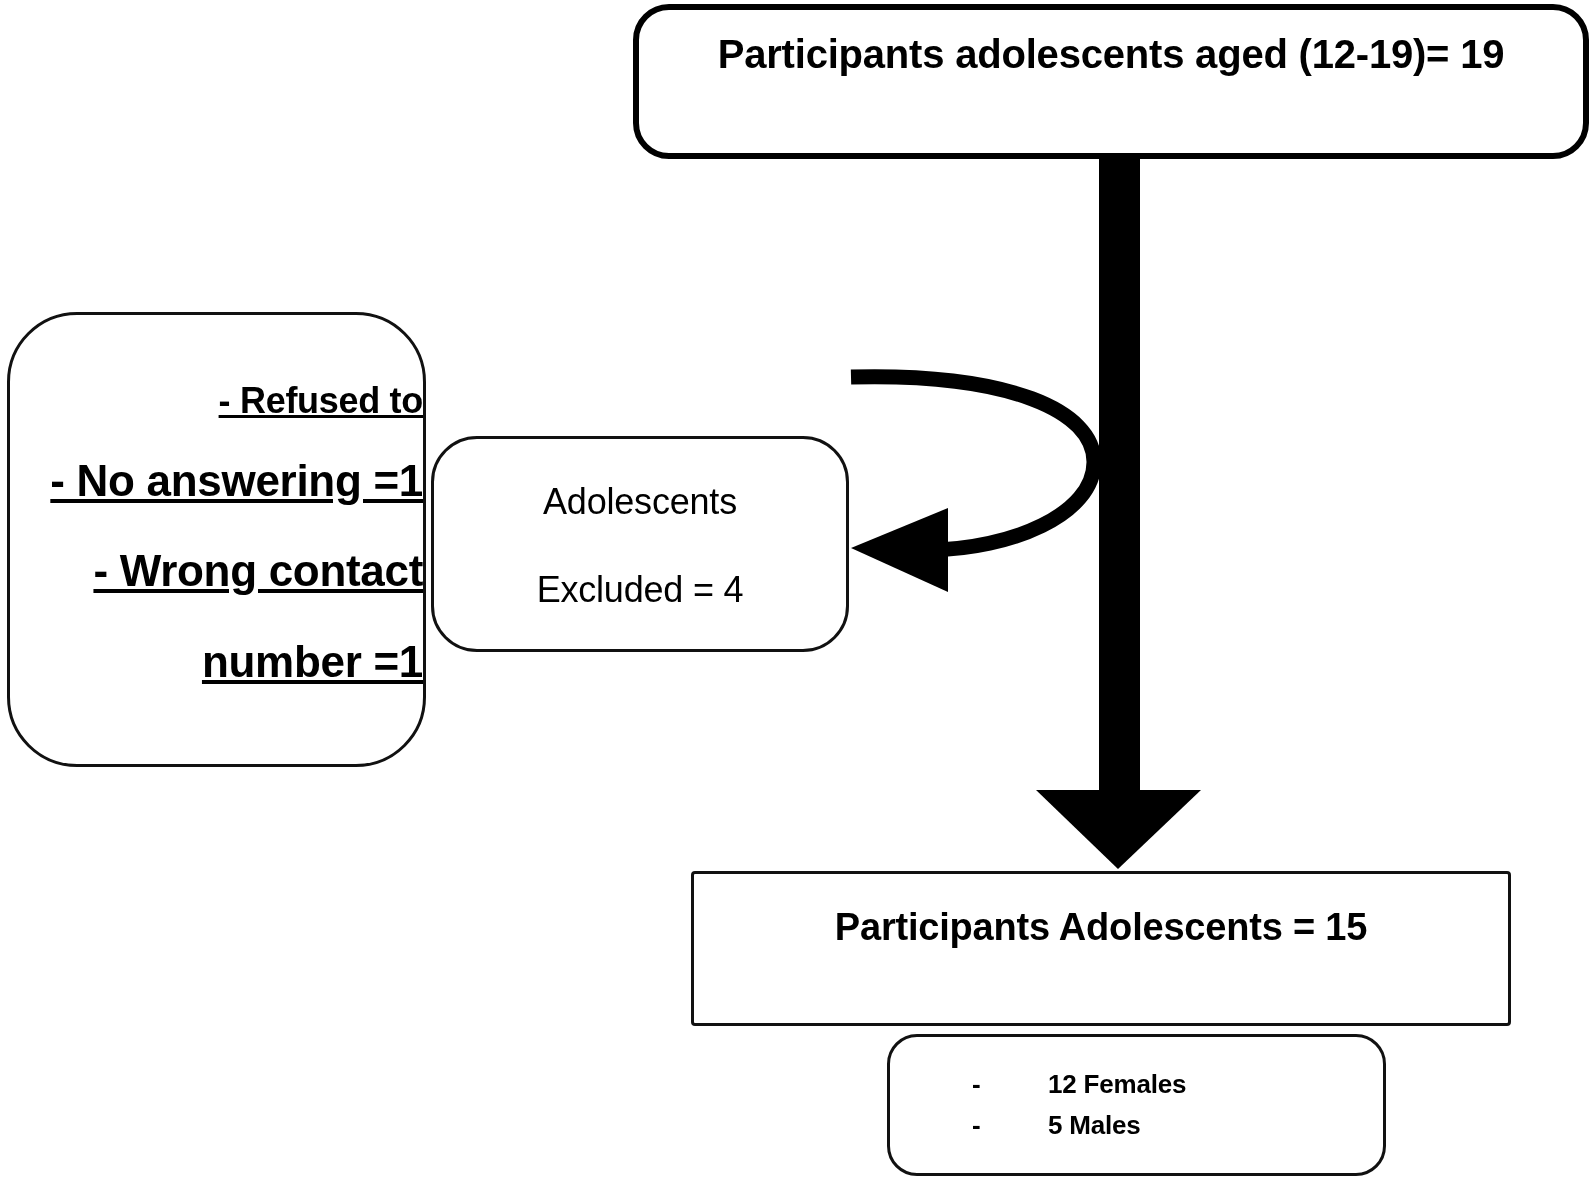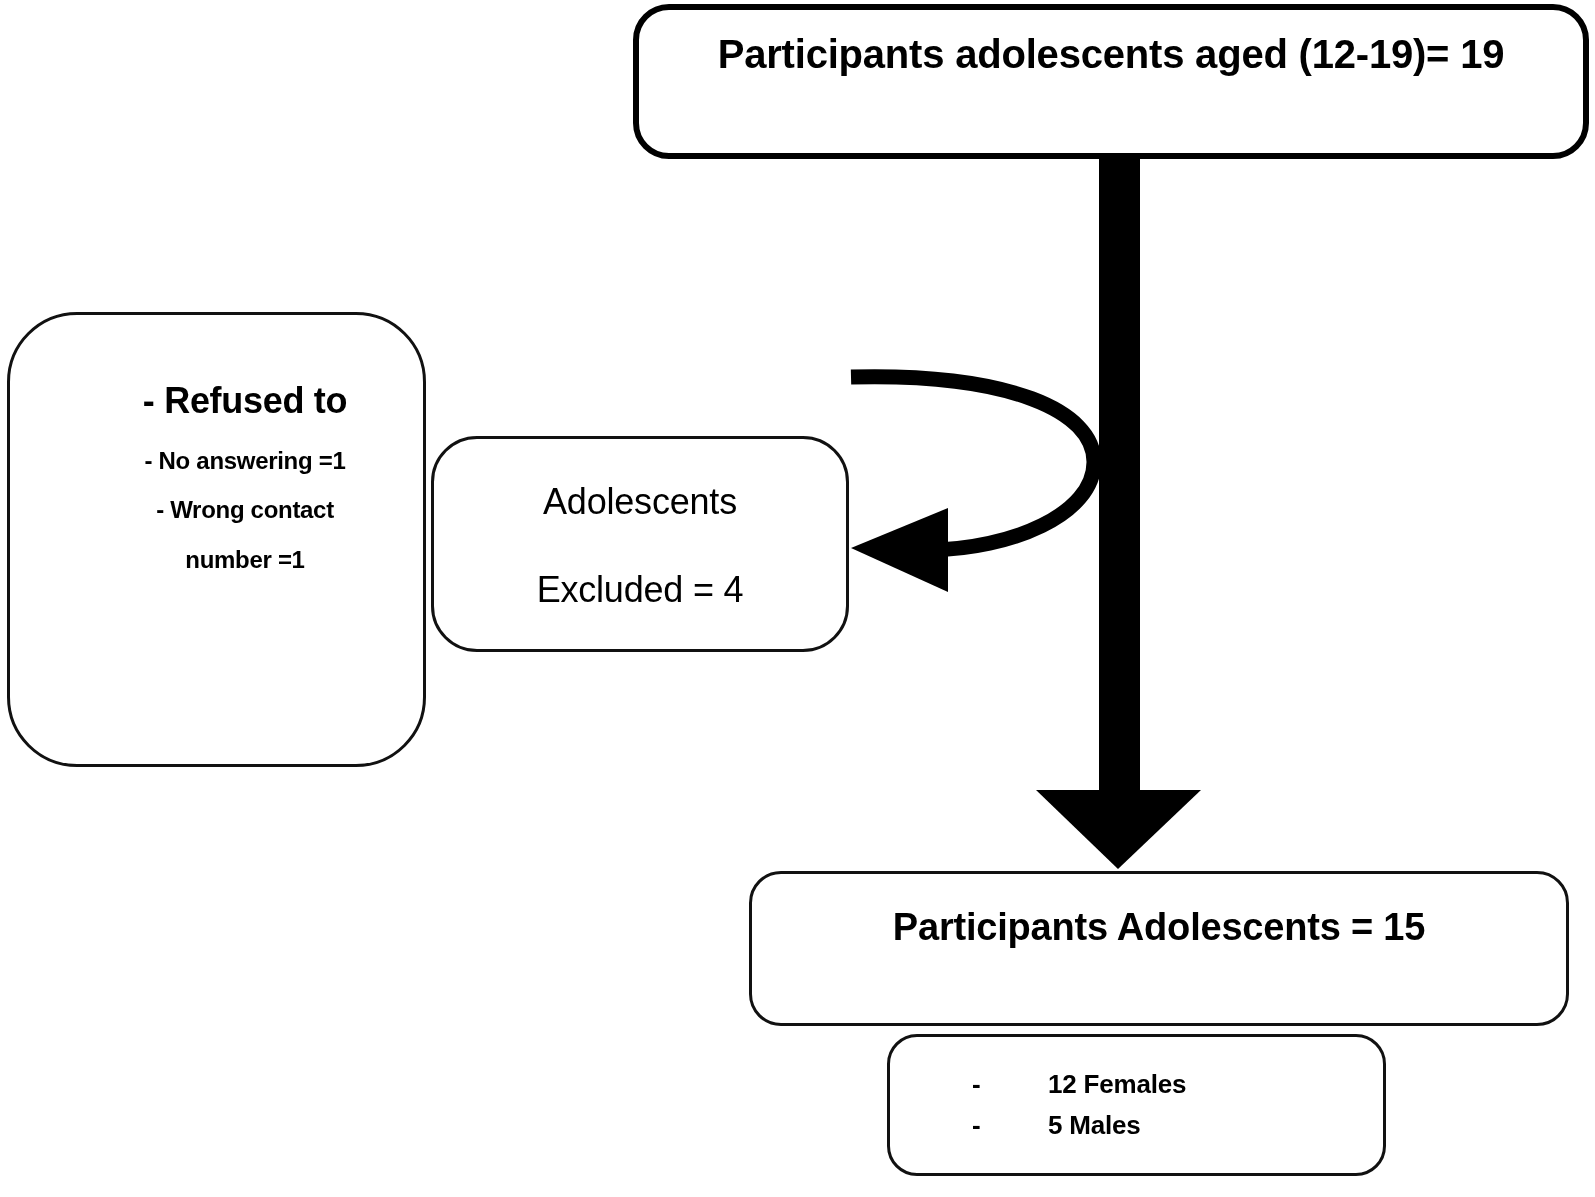--- a/index.html
+++ b/index.html
@@ -50,34 +50,35 @@
 
   
   #node-reasons {
     left: 7px;
     top: 312px;
     width: 419px;
     height: 455px;
     border: 3px solid #111111;
     border-radius: 70px;
     z-index: 5;
-    align-items: center;
+    align-items: flex-end;
     justify-content: flex-start;
     padding: 50px 0 0 57px;
     text-align: left;
+    text-decoration: underline;
   }
   #node-reasons .r-big {
     font-size: 36px;
     font-weight: 700;
     line-height: 1.98;
     white-space: nowrap;
     letter-spacing: -0.3px;
   }
   #node-reasons .r-small {
-    font-size: 24px;
+    font-size: 44px;
     font-weight: 700;
     line-height: 2.05;
     white-space: nowrap;
     letter-spacing: -0.3px;
   }
 
   
   #node-excluded {
     left: 431px;
     top: 436px;
@@ -91,26 +92,26 @@
   #node-excluded .txt {
     font-size: 36px;
     font-weight: 400;
     line-height: 2.45;
     white-space: nowrap;
     letter-spacing: -0.2px;
   }
 
   
   #node-enrolled {
-    left: 749px;
+    left: 691px;
     top: 871px;
     width: 820px;
     height: 155px;
     border: 3px solid #111111;
-    border-radius: 32px;
+    border-radius: 4px;
     z-index: 5;
     justify-content: flex-start;
     padding-top: 33px;
   }
   #node-enrolled .txt {
     font-size: 38px;
     font-weight: 700;
     line-height: 1.1;
     white-space: nowrap;
     letter-spacing: -0.2px;

